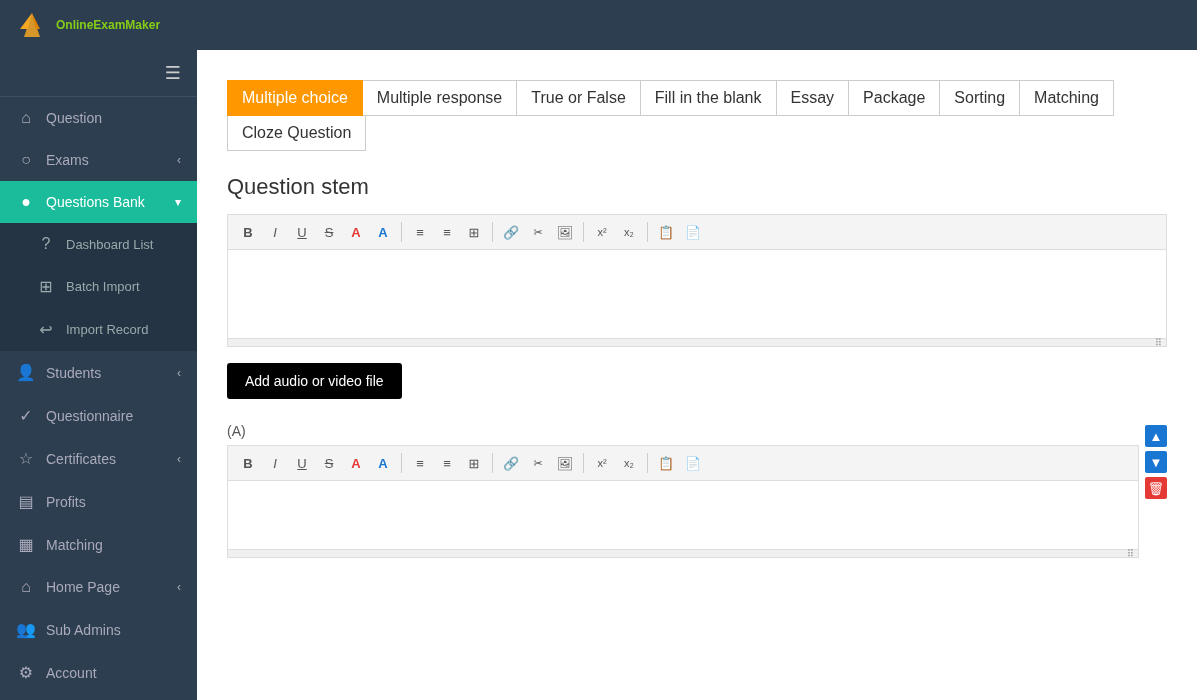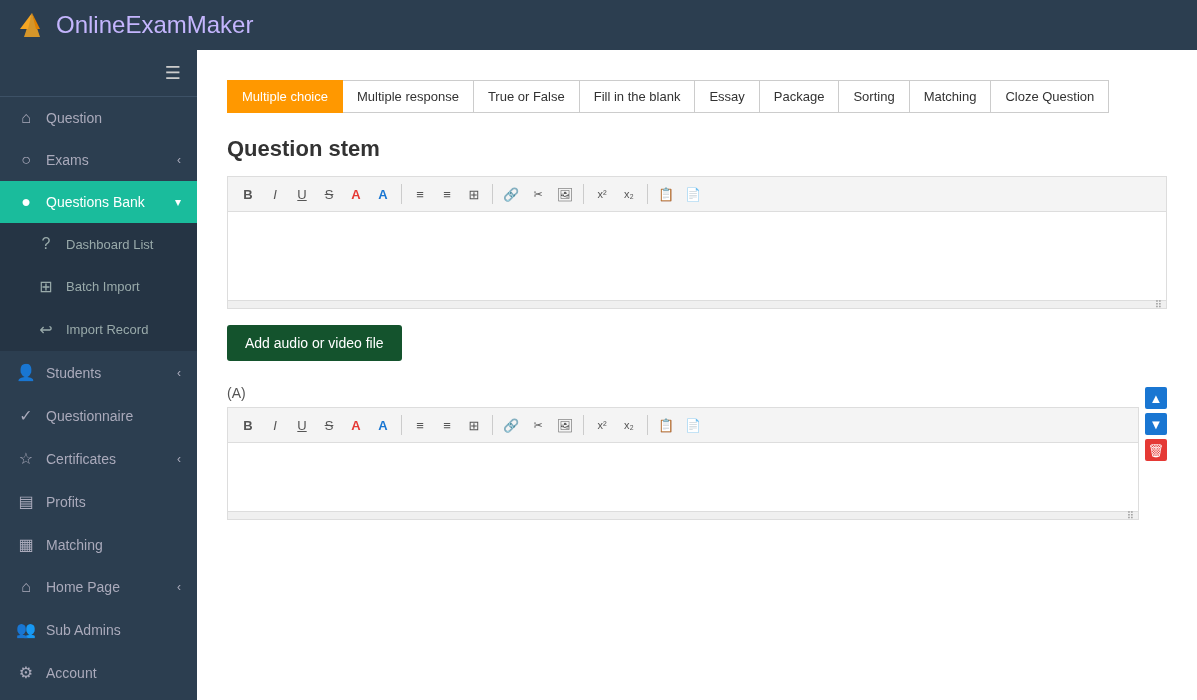--- a/index.html
+++ b/index.html
@@ -17,23 +17,23 @@
     .logo-area {
       display: flex;
       align-items: center;
       gap: 8px;
     }
     .logo-icon {
       width: 32px;
       height: 32px;
     }
     .logo-text {
-      color: #c4b5fd;
-      font-size: 24px;
-      font-weight: normal;
+      color: #84cc16;
+      font-size: 12px;
+      font-weight: bold;
     }
 
     
     .main-layout {
       display: flex;
       flex: 1;
       overflow: hidden;
     }
 
     
@@ -103,36 +103,36 @@
       display: flex;
       flex-wrap: wrap;
       gap: 0;
       margin-bottom: 24px;
     }
     .type-tab {
       padding: 8px 14px;
       border: 1px solid #ccc;
       background: white;
       cursor: pointer;
-      font-size: 13px;
+      font-size: 16px;
       color: #333;
       margin-right: -1px;
       margin-bottom: -1px;
     }
     .type-tab.active {
       background: #ff9800;
       color: white;
       border-color: #ff9800;
       z-index: 1;
     }
 
     
     .section-title {
       font-size: 22px;
-      font-weight: bold;
+      font-weight: normal;
       color: #333;
       margin-bottom: 14px;
     }
 
     
     .editor-toolbar {
       display: flex;
       align-items: center;
       gap: 3px;
       background: #f4f4f4;
@@ -186,21 +186,21 @@
       display: flex;
       align-items: center;
       justify-content: flex-end;
       padding-right: 4px;
       font-size: 10px;
       color: #999;
     }
 
     
     .add-media-btn {
-      background: #14532d;
+      background: #000000;
       color: white;
       border: none;
       padding: 10px 18px;
       font-size: 14px;
       cursor: pointer;
       border-radius: 3px;
       margin-bottom: 24px;
     }
 
     

